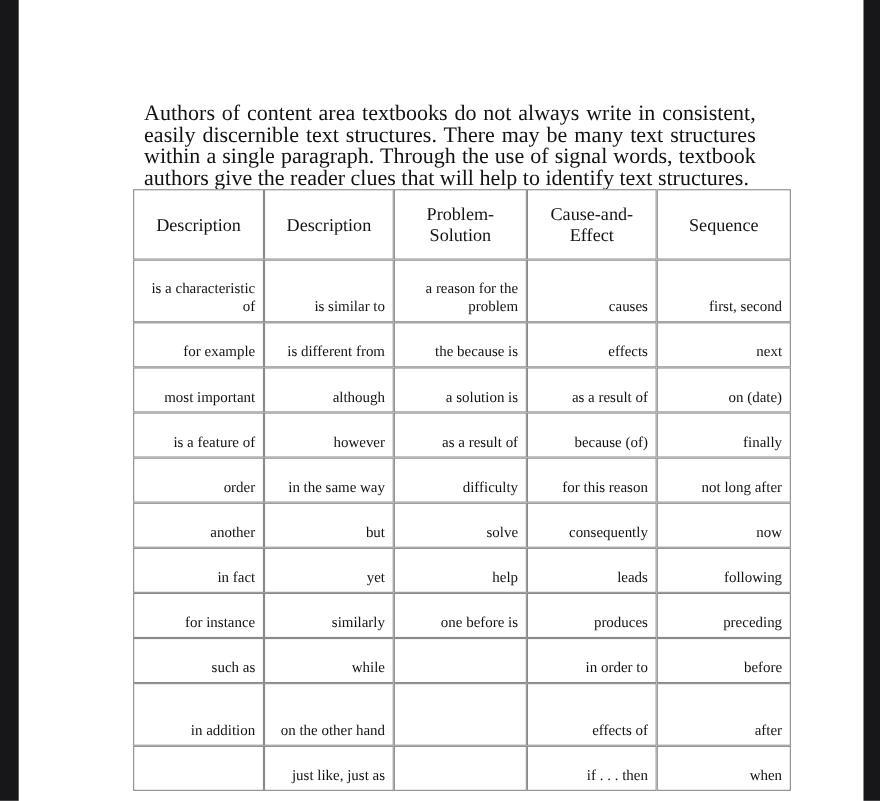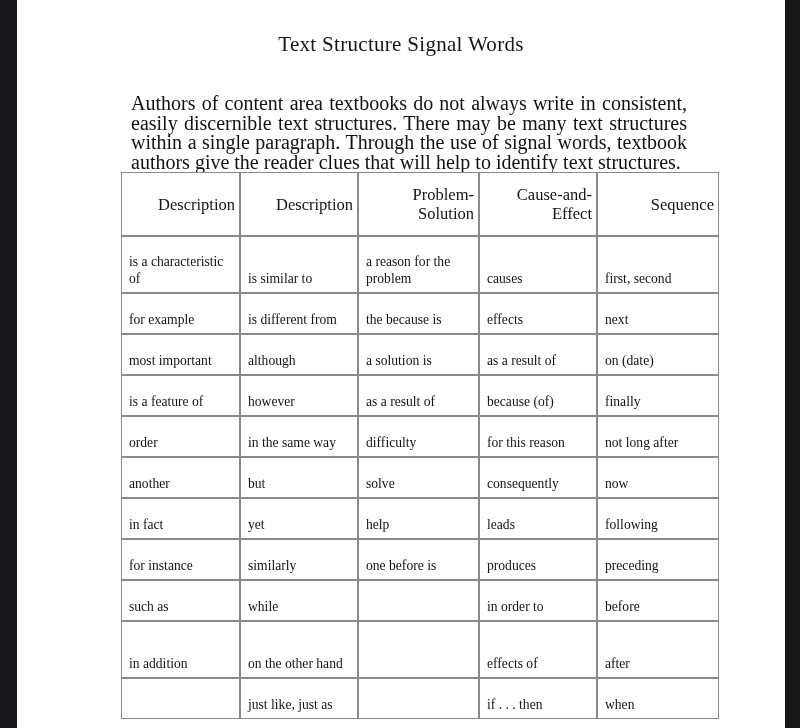--- a/index.html
+++ b/index.html
@@ -69,53 +69,53 @@
   table.signal-table th,
   table.signal-table td {
     border: 1.6px solid #8a8a8a;
     padding: 0;
     vertical-align: bottom;
     font-weight: normal;
     background: #ffffff;
   }
   table.signal-table thead th {
     height: 58px;
-    text-align: right;
+    text-align: center;
     vertical-align: middle;
     font-size: 16.5px;
     line-height: 19px;
     padding: 2px 4px;
     color: #141414;
   }
   table.signal-table tbody td {
     height: 30px;
     font-size: 13.6px;
     line-height: 17px;
     padding: 4px 7px 5px 7px;
     color: #131313;
+    text-align: right;
   }
   table.signal-table tbody tr.tall td {
     height: 46px;
   }
   
   col.c0 { width: 119px; }
   col.c1 { width: 118px; }
   col.c2 { width: 121px; }
   col.c3 { width: 118px; }
   col.c4 { width: 122px; }
 </style>
 </head>
 <body>
 
 <div class="page">
 
   <div class="edge-strip left"></div>
   <div class="edge-strip right"></div>
 
-  <h1 class="doc-title">Text Structure Signal Words</h1>
 
   <p class="intro-paragraph">Authors of content area textbooks do not always write in consistent, easily discernible text structures. There may be many text structures within a single paragraph. Through the use of signal words, textbook authors give the reader clues that will help to identify text structures.</p>
 
   <div class="signal-table-wrap">
     <table class="signal-table">
       <colgroup>
         <col class="c0">
           <col class="c1">
           <col class="c2">
           <col class="c3">

